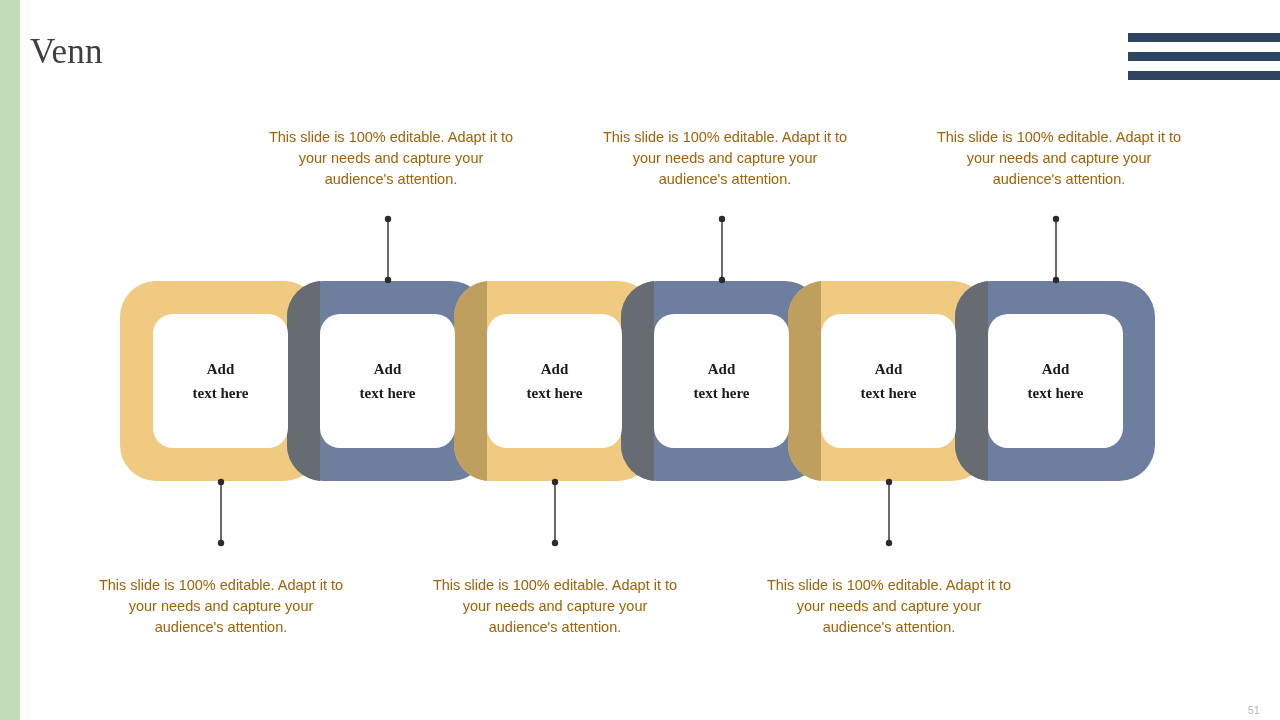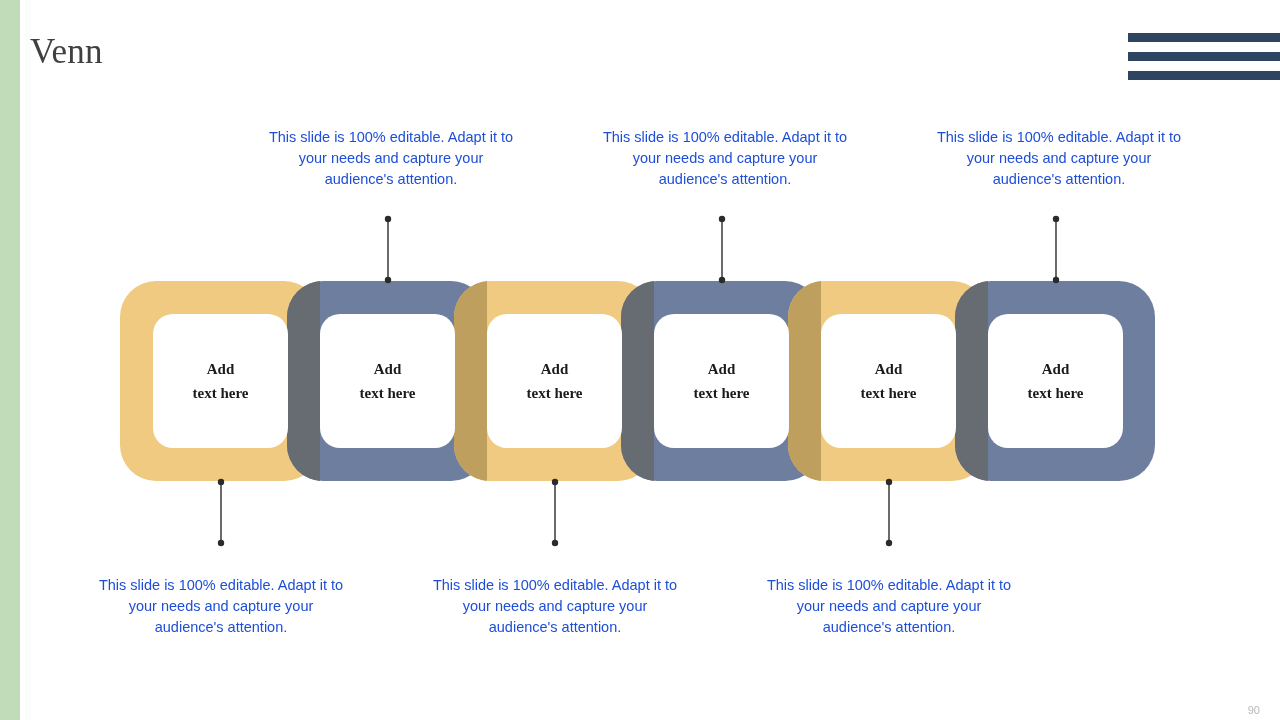--- a/index.html
+++ b/index.html
@@ -96,21 +96,21 @@
   }
 
   
   .desc {
     position: absolute;
     width: 250px;
     text-align: center;
     font-family: "Liberation Sans", sans-serif;
     font-size: 14.5px;
     line-height: 21px;
-    color: #1d4ed8;
+    color: #a16207;
   }
 
   
   .page-number {
     position: absolute;
     right: 20px;
     bottom: 4px;
     font-family: "Liberation Sans", sans-serif;
     font-size: 11px;
     color: #b7b7b7;
@@ -241,15 +241,15 @@
   </div>
 
   <div class="desc" style="left:266px; top:127px;">This slide is 100% editable. Adapt it to your needs and capture your audience's attention.</div>
   <div class="desc" style="left:600px; top:127px;">This slide is 100% editable. Adapt it to your needs and capture your audience's attention.</div>
   <div class="desc" style="left:934px; top:127px;">This slide is 100% editable. Adapt it to your needs and capture your audience's attention.</div>
 
   <div class="desc" style="left:96px; top:575px;">This slide is 100% editable. Adapt it to your needs and capture your audience's attention.</div>
   <div class="desc" style="left:430px; top:575px;">This slide is 100% editable. Adapt it to your needs and capture your audience's attention.</div>
   <div class="desc" style="left:764px; top:575px;">This slide is 100% editable. Adapt it to your needs and capture your audience's attention.</div>
 
-  <div class="page-number">90</div>
+  <div class="page-number">51</div>
 
 </div>
 
 </body></html>

